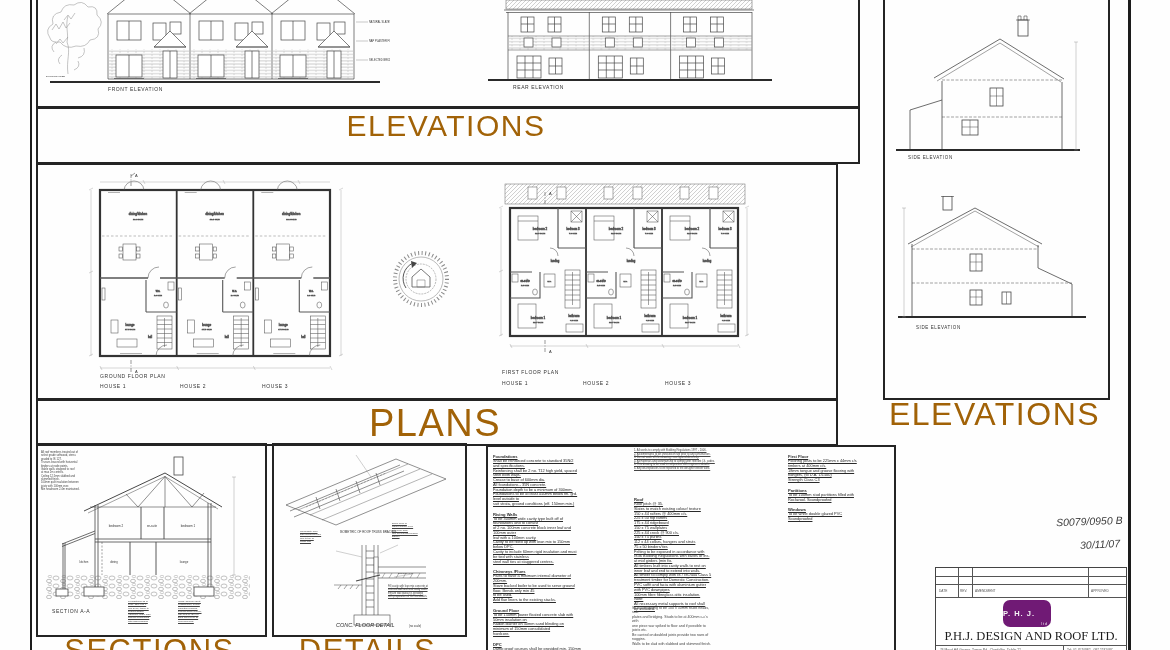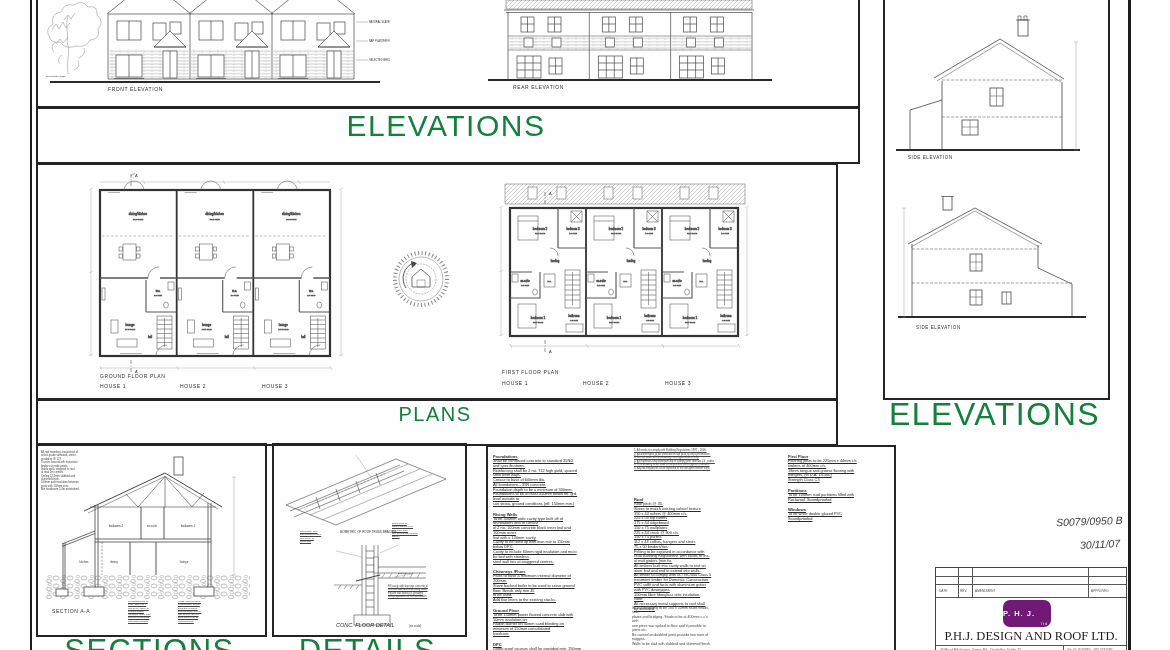--- a/index.html
+++ b/index.html
@@ -1,21 +1,21 @@
 <!DOCTYPE html>
 <html><head>
 <meta charset="utf-8">
 <style>
   html,body{margin:0;padding:0;background:#fff}
   .sheet{position:relative;width:1170px;height:650px;background:#fefefe;overflow:hidden;
          font-family:"Liberation Sans",sans-serif;color:#222}
   .abs{position:absolute}
   .panel{position:absolute;border:2px solid #242424}
   .edge{position:absolute;background:#1c1c1c}
-  .big{position:absolute;font-weight:400;color:#15803d;letter-spacing:1.5px;line-height:1;text-align:center;white-space:nowrap}
+  .big{position:absolute;font-weight:400;color:#a16207;letter-spacing:1.5px;line-height:1;text-align:center;white-space:nowrap}
   .lab{position:absolute;font-size:5px;letter-spacing:.6px;color:#333;white-space:nowrap}
   .micro{position:absolute;color:#444;white-space:nowrap}
   .u{text-decoration:underline}
   .spec-col{position:absolute;font-size:3.9px;line-height:1.22;color:#2a2a2a;white-space:nowrap}
   .sph{font-weight:bold;text-decoration:underline;margin-top:5px;font-size:4.1px}
   .spl{text-decoration:underline}
   svg{position:absolute}
   svg text{font-family:"Liberation Sans",sans-serif;fill:#333}
   .hw{position:absolute;font-style:italic;color:#3d3d3d;font-size:10.5px;white-space:nowrap}
   .tbline{position:absolute;background:#555}
@@ -143,21 +143,21 @@
   <div class="panel" style="left:36px;top:-24px;width:820px;height:128px"></div>
   <div class="panel" style="left:36px;top:107px;width:820px;height:53px"></div>
   <div class="panel" style="left:36px;top:163px;width:798px;height:233px"></div>
   <div class="panel" style="left:36px;top:399px;width:798px;height:43px"></div>
   <div class="panel" style="left:883px;top:-24px;width:223px;height:420px"></div>
   <div class="panel" style="left:36px;top:443px;width:227px;height:190px"></div>
   <div class="panel" style="left:272px;top:443px;width:191px;height:190px"></div>
   <div class="panel" style="left:486px;top:445px;width:406px;height:212px"></div>
 
   <div class="big" style="left:36px;top:111px;width:820px;font-size:30px">ELEVATIONS</div>
-  <div class="big" style="left:36px;top:404px;width:798px;font-size:20px">PLANS</div>
+  <div class="big" style="left:36px;top:404px;width:798px;font-size:38px">PLANS</div>
   <div class="big" style="left:883px;top:398px;width:223px;font-size:32px">ELEVATIONS</div>
   <div class="big" style="left:36px;top:635px;width:227px;font-size:31px">SECTIONS</div>
   <div class="big" style="left:272px;top:635px;width:191px;font-size:31px">DETAILS</div>
 
   <svg style="left:38px;top:0" width="352" height="96" viewBox="0 0 352 96">
     <g stroke="#8a8a8a" stroke-width="0.5" fill="none">
       <path d="M30,74 C28,60 33,52 29,42 C31,34 27,26 30,16"></path>
       <path d="M12,38 q-6,-9 3,-14 q-3,-10 8,-12 q3,-9 13,-7 q8,-6 14,2 q10,-2 9,8 q8,7 1,14 q3,10 -8,11 q-4,8 -14,6 q-10,4 -16,-4 q-9,1 -10,-4z"></path>
       <path d="M16,52 q-5,-6 2,-10 M40,58 q8,-2 6,-10 M22,64 q-4,-5 2,-9 M36,70 q7,-3 4,-9"></path>
       <path d="M14,30 l4,-6 l3,5 l4,-7 l3,6 l4,-5 M18,44 l4,-5 l3,4 l5,-6 M26,20 l4,-5 l3,4 l4,-6"></path>

